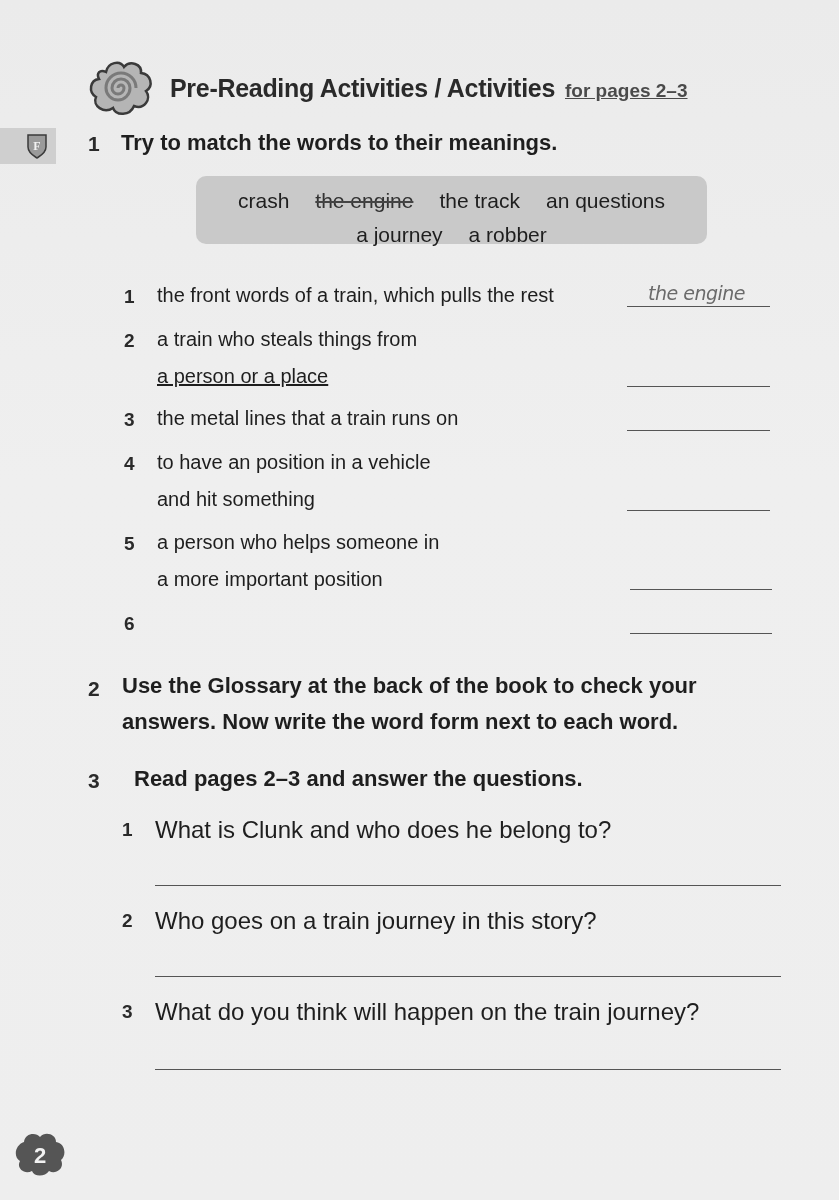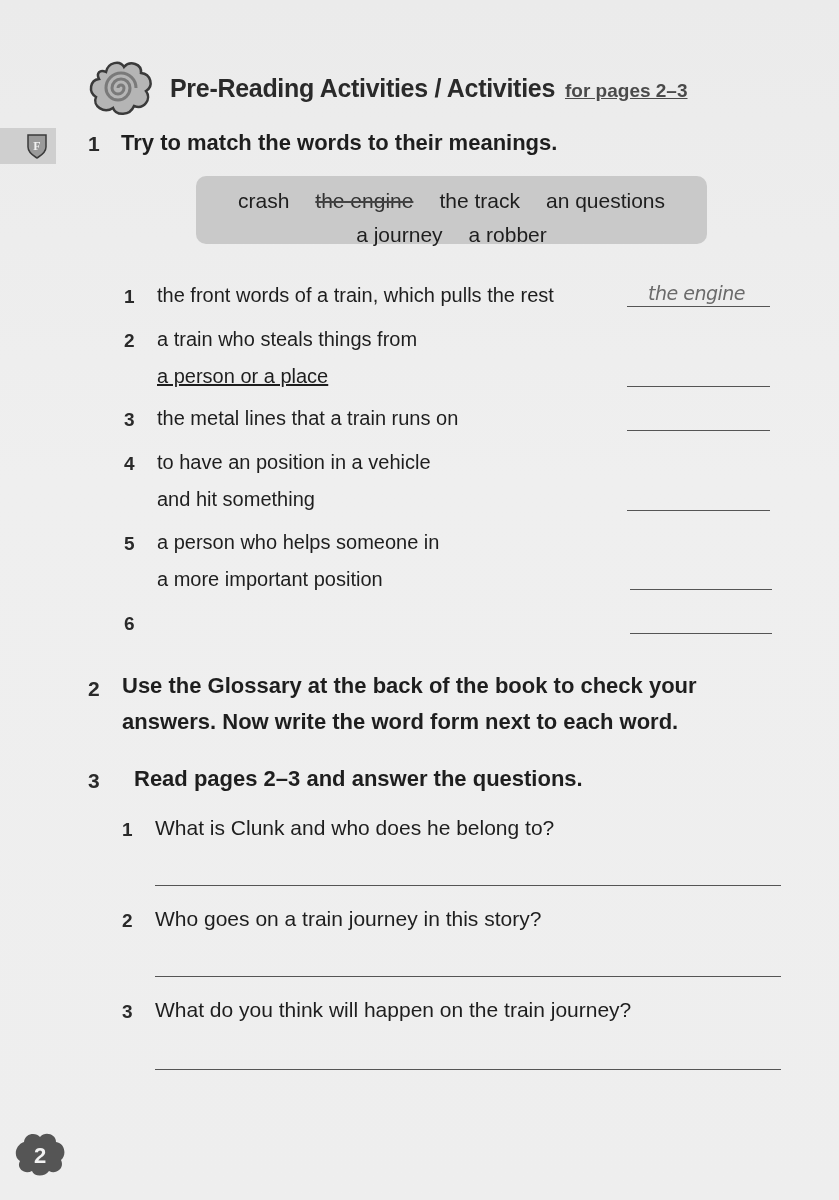--- a/index.html
+++ b/index.html
@@ -52,21 +52,21 @@
   .blank {
     position: absolute; height: 26px; border-bottom: 1.5px solid #555;
   }
   .handwritten {
     position: absolute; font-family: "DejaVu Sans", sans-serif; font-size: 19px; color: #6a6a6a;
     font-style: italic; letter-spacing: -0.5px;
   }
   .answer-line { position: absolute; border-bottom: 1.5px solid #555; height: 1px; }
 
   .q-num { position: absolute; font-weight: bold; font-size: 19px; color: #2a2a2a; }
-  .q-text { position: absolute; font-size: 21px; color: #1e1e1e; }
+  .q-text { position: absolute; font-size: 24px; color: #1e1e1e; }
 
   .page-badge { position: absolute; left: 12px; top: 1130px; width: 56px; height: 46px; }
 </style>
 </head>
 <body>
 
 <div class="page">
 
   <div class="header">
     <svg class="flower" viewBox="0 0 70 60">

